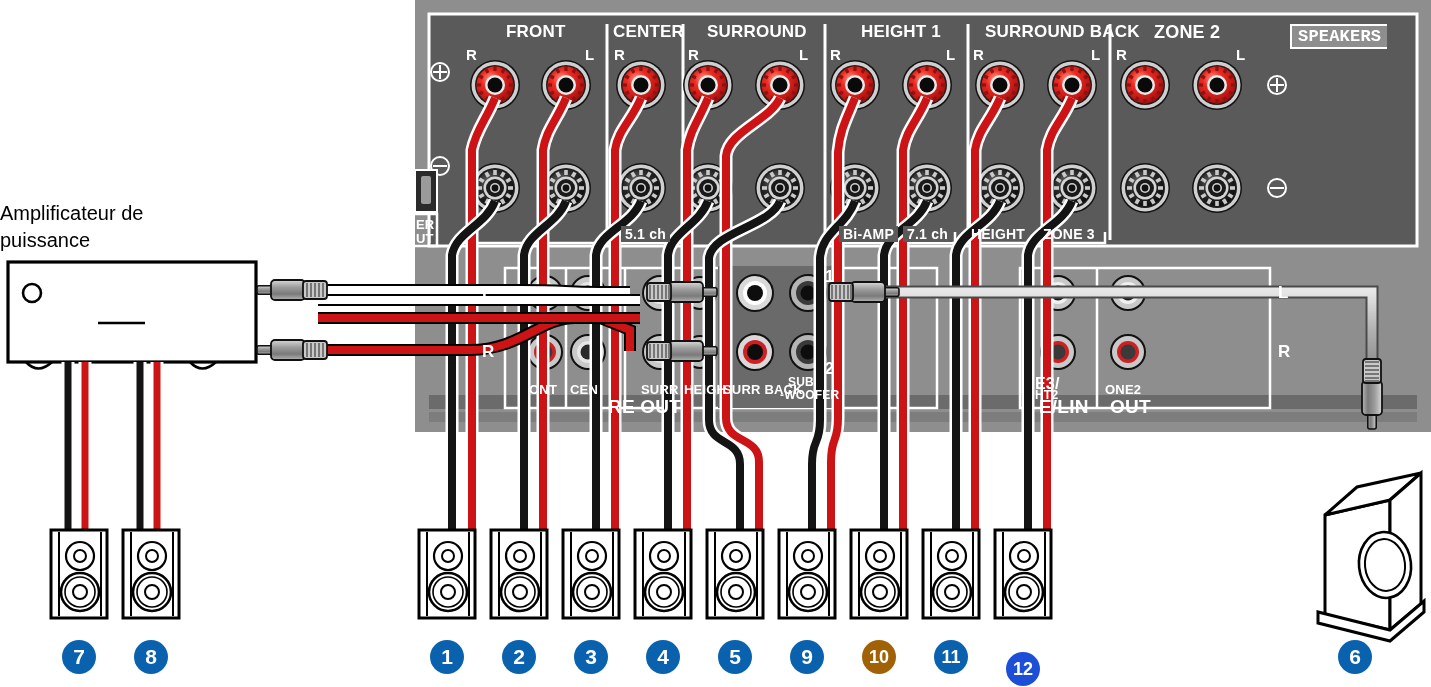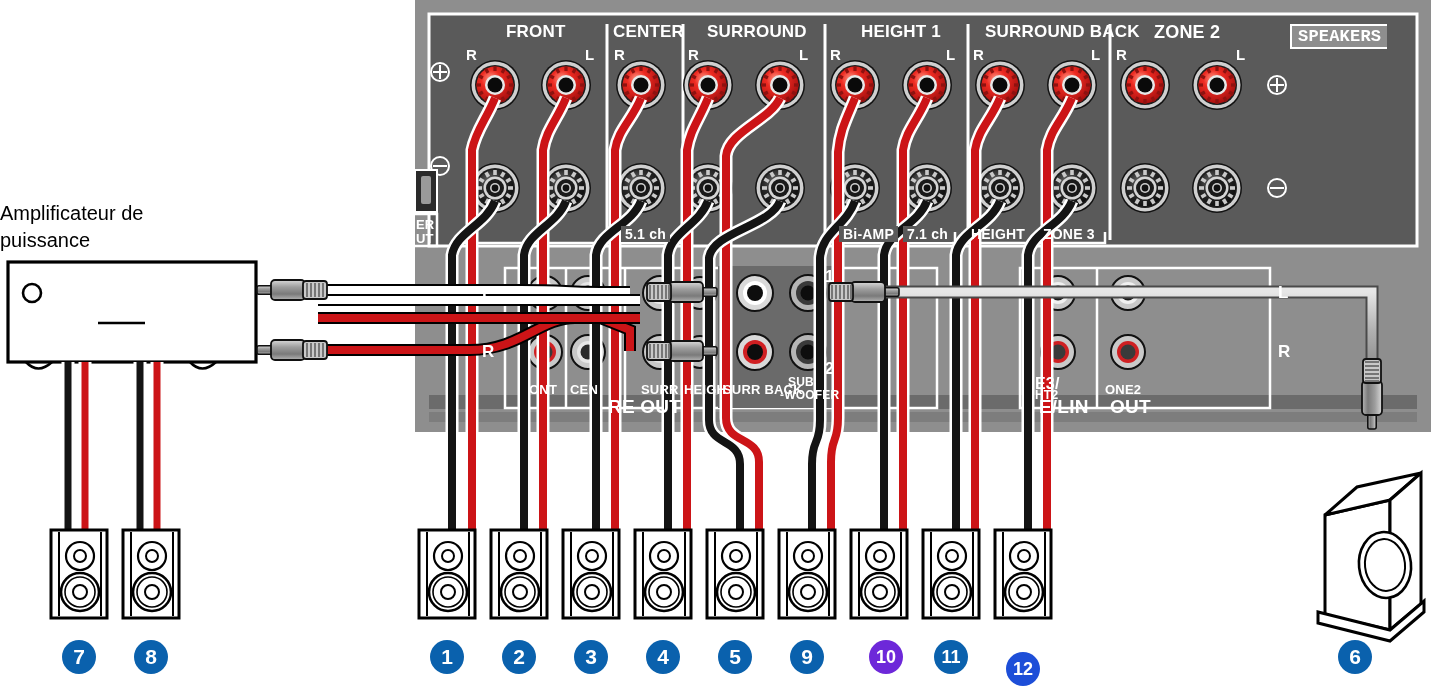--- a/index.html
+++ b/index.html
@@ -485,19 +485,19 @@
 
 </div>
 
 <div id="badge-root">
     <div class="badge" style="left: 430px; top: 640px; background: rgb(10, 97, 173);">1</div>
     <div class="badge" style="left: 502px; top: 640px; background: rgb(10, 97, 173);">2</div>
     <div class="badge" style="left: 574px; top: 640px; background: rgb(10, 97, 173);">3</div>
     <div class="badge" style="left: 646px; top: 640px; background: rgb(10, 97, 173);">4</div>
     <div class="badge" style="left: 718px; top: 640px; background: rgb(10, 97, 173);">5</div>
     <div class="badge" style="left: 790px; top: 640px; background: rgb(10, 97, 173);">9</div>
-    <div class="badge wide" style="left: 862px; top: 640px; background: #6d28d9; margin-left: 7px;">10</div>
+    <div class="badge wide" style="left: 862px; top: 640px; background: #a16207;">10</div>
     <div class="badge wide" style="left: 934px; top: 640px; background: rgb(10, 97, 173);">11</div>
     <div class="badge wide" style="left: 1006px; top: 640px; background: #1d4ed8; margin-top: 12px;">12</div>
     <div class="badge" style="left: 62px; top: 640px; background: rgb(10, 97, 173);">7</div>
     <div class="badge" style="left: 134px; top: 640px; background: rgb(10, 97, 173);">8</div>
     <div class="badge" style="left: 1338px; top: 640px; background: rgb(10, 97, 173);">6</div>
   </div>
 
 </body></html>

